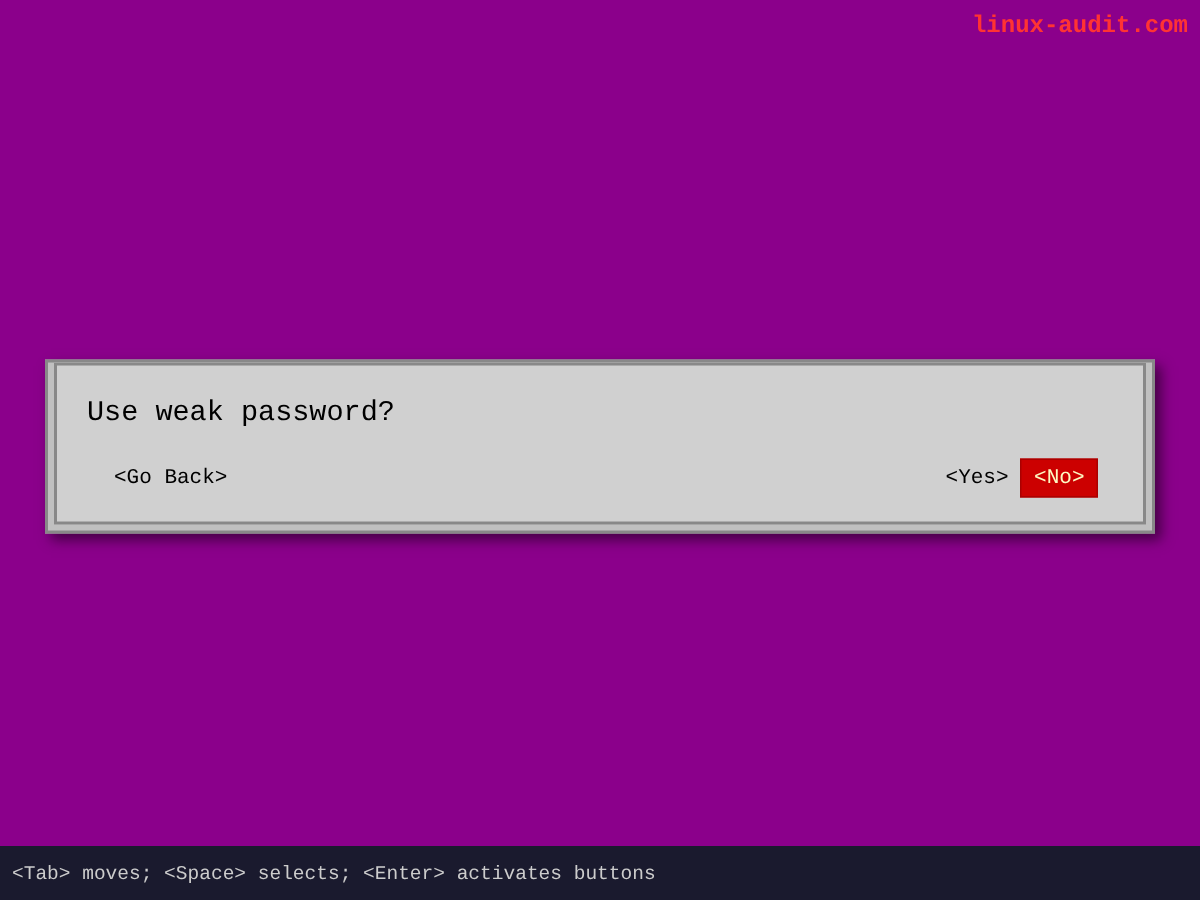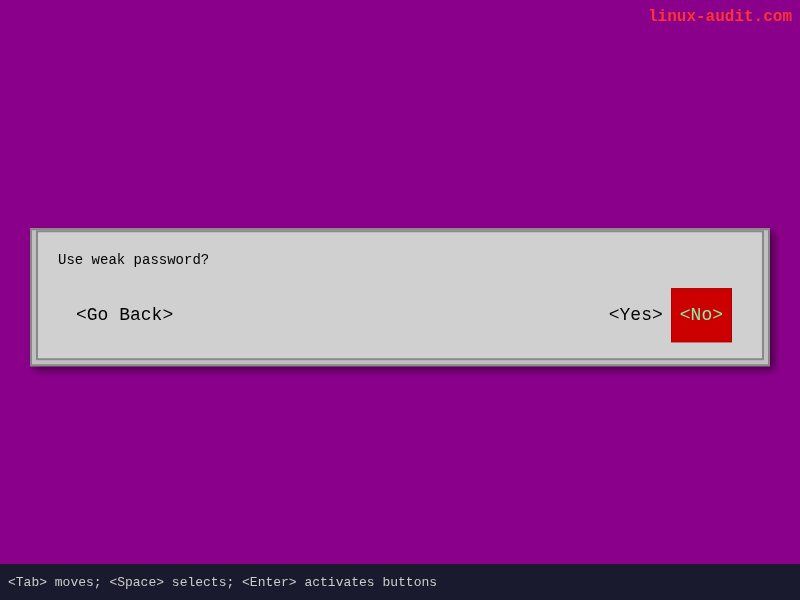--- a/index.html
+++ b/index.html
@@ -77,46 +77,46 @@
     #dialog-message {
       font-size: 14px;
       line-height: 1.5;
       color: #000;
       font-family: 'Courier New', Courier, monospace;
       margin-bottom: 16px;
     }
 
     #weak-password-question {
       font-family: 'Courier New', Courier, monospace;
-      font-size: 14px;
+      font-size: 19px;
       margin-bottom: 20px;
       color: #000;
     }
 
     #button-row {
       display: flex;
       align-items: center;
       justify-content: space-between;
       padding: 0 10px;
     }
 
     .dialog-button {
       font-family: 'Courier New', Courier, monospace;
-      font-size: 18px;
+      font-size: 14px;
       padding: 2px 8px;
       cursor: pointer;
       background: transparent;
       border: none;
       color: #000;
     }
 
     #btn-no {
       background-color: #cc0000;
-      color: #86efac;
-      padding: 16px 8px;
+      color: #fef9c3;
+      padding: 4px 8px;
       border: 1px solid #aa0000;
     }
 
     #right-buttons {
       display: flex;
       align-items: center;
     }
 
     #status-bar {
       position: absolute;

